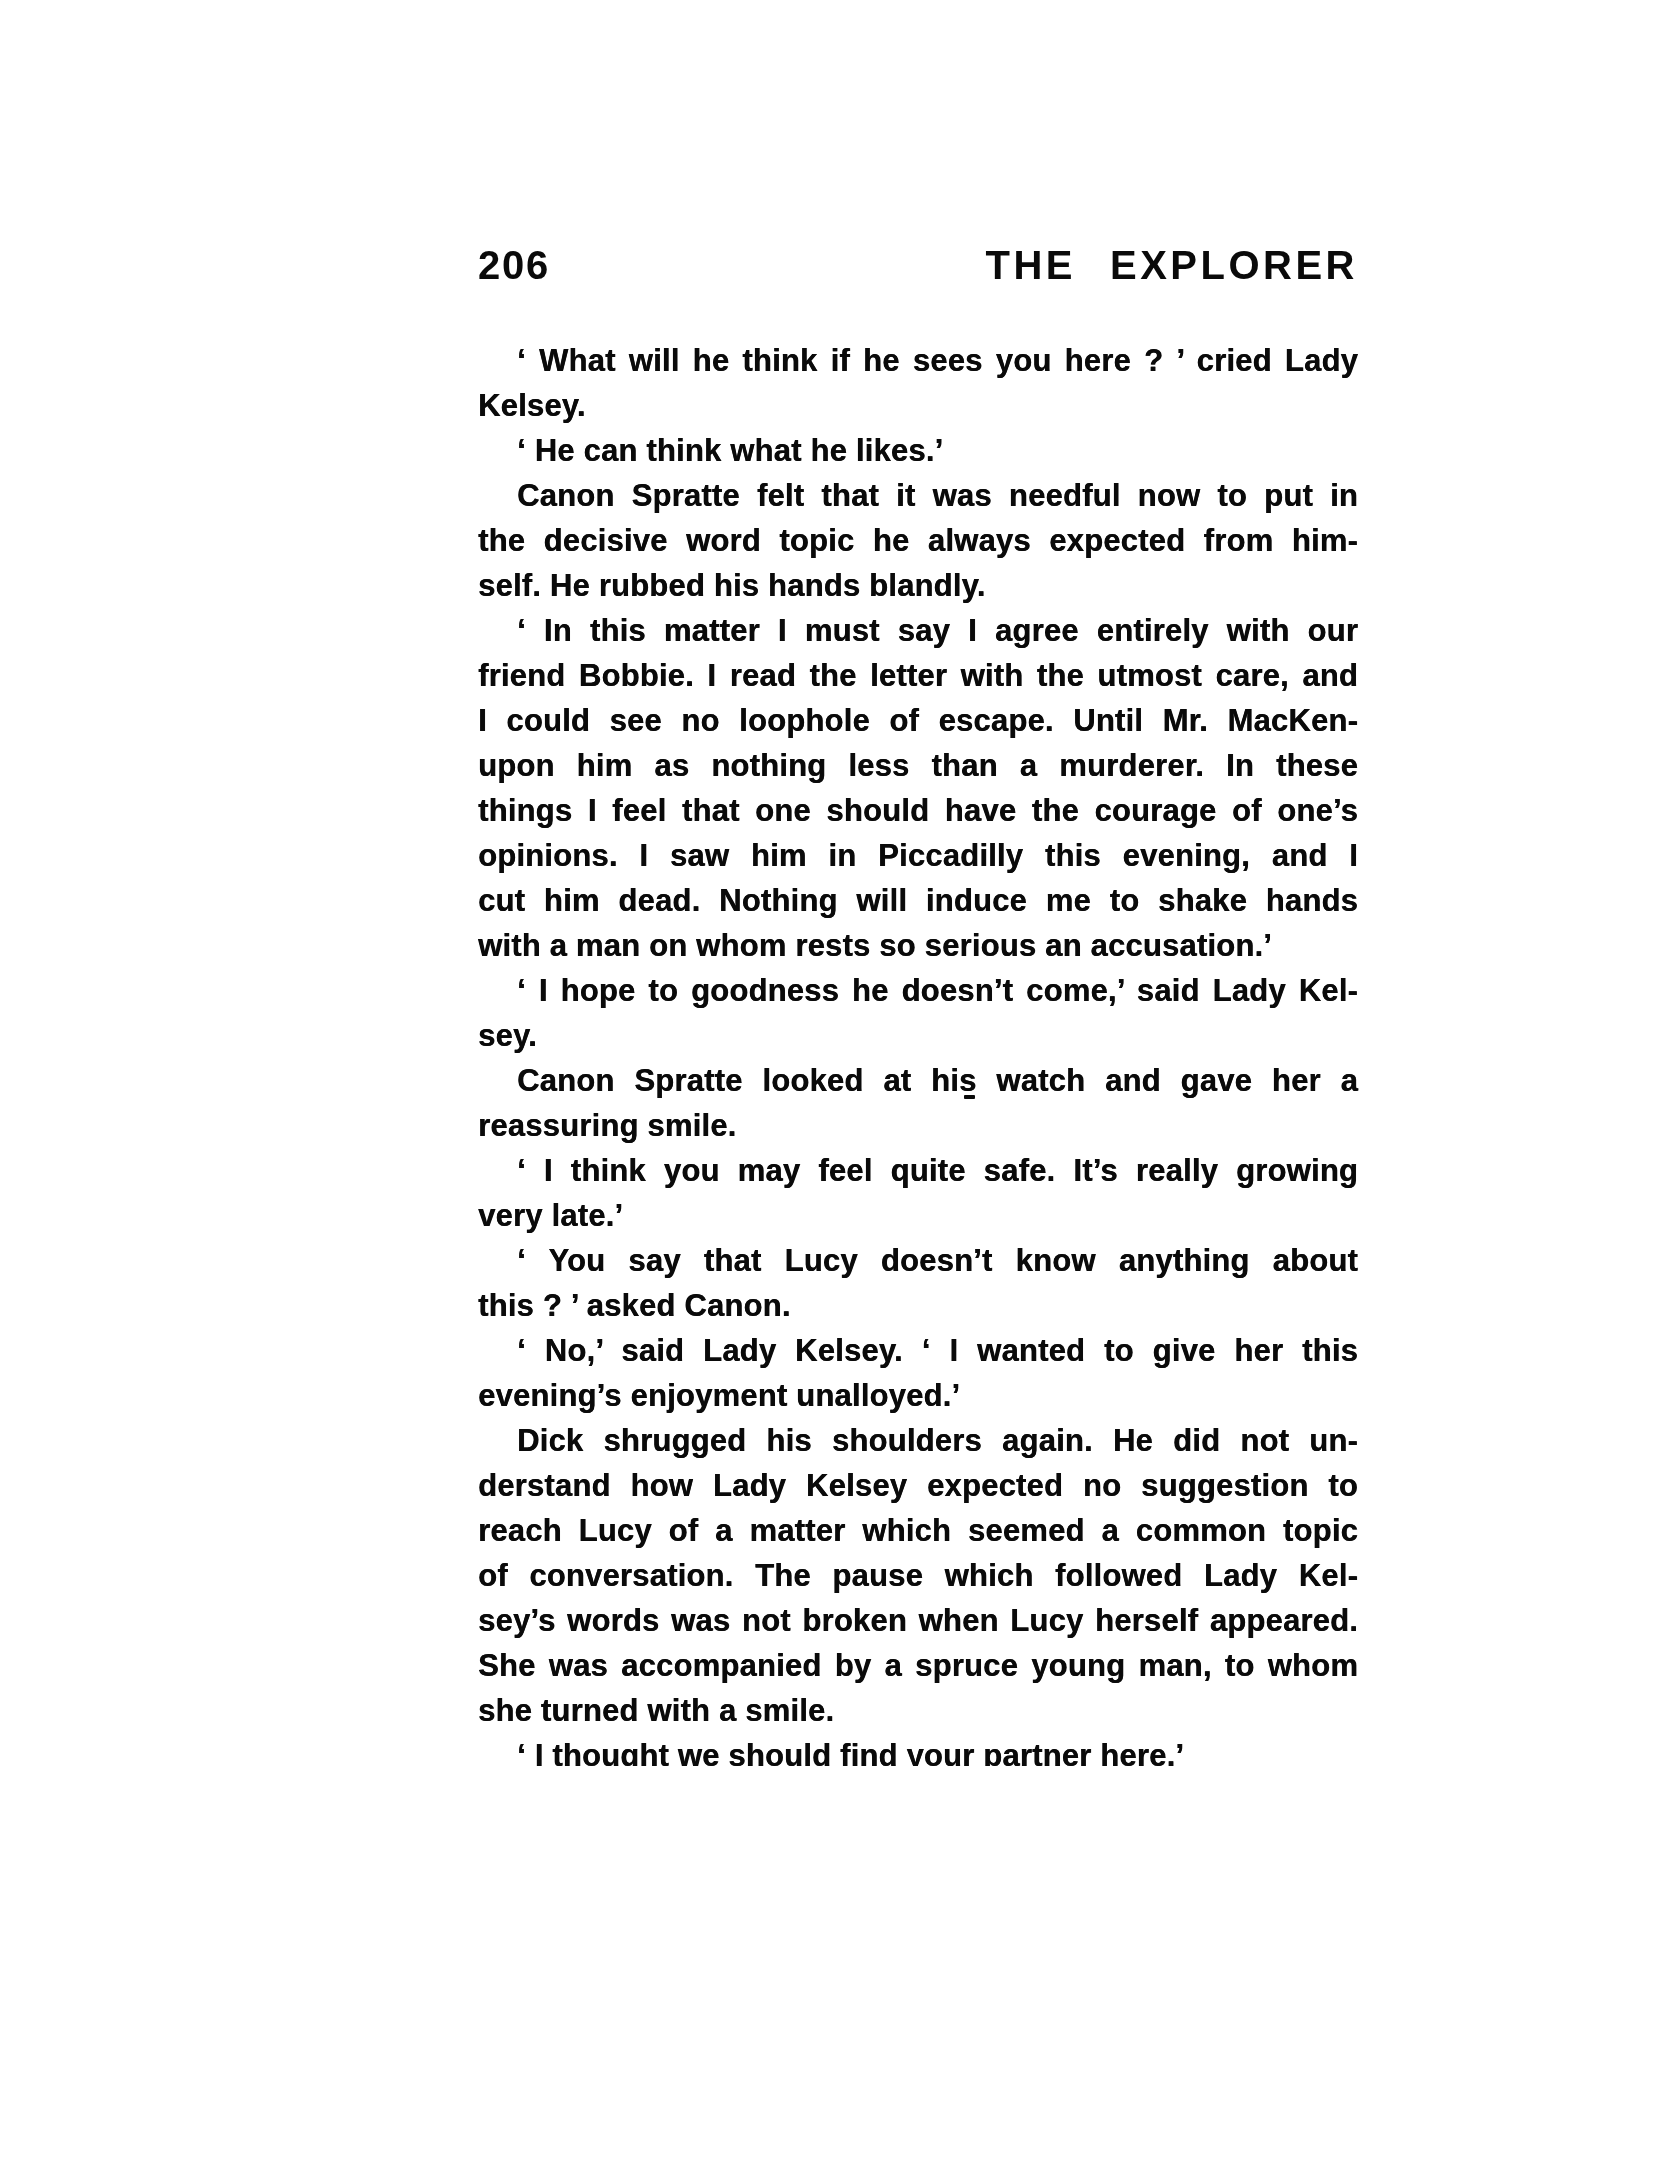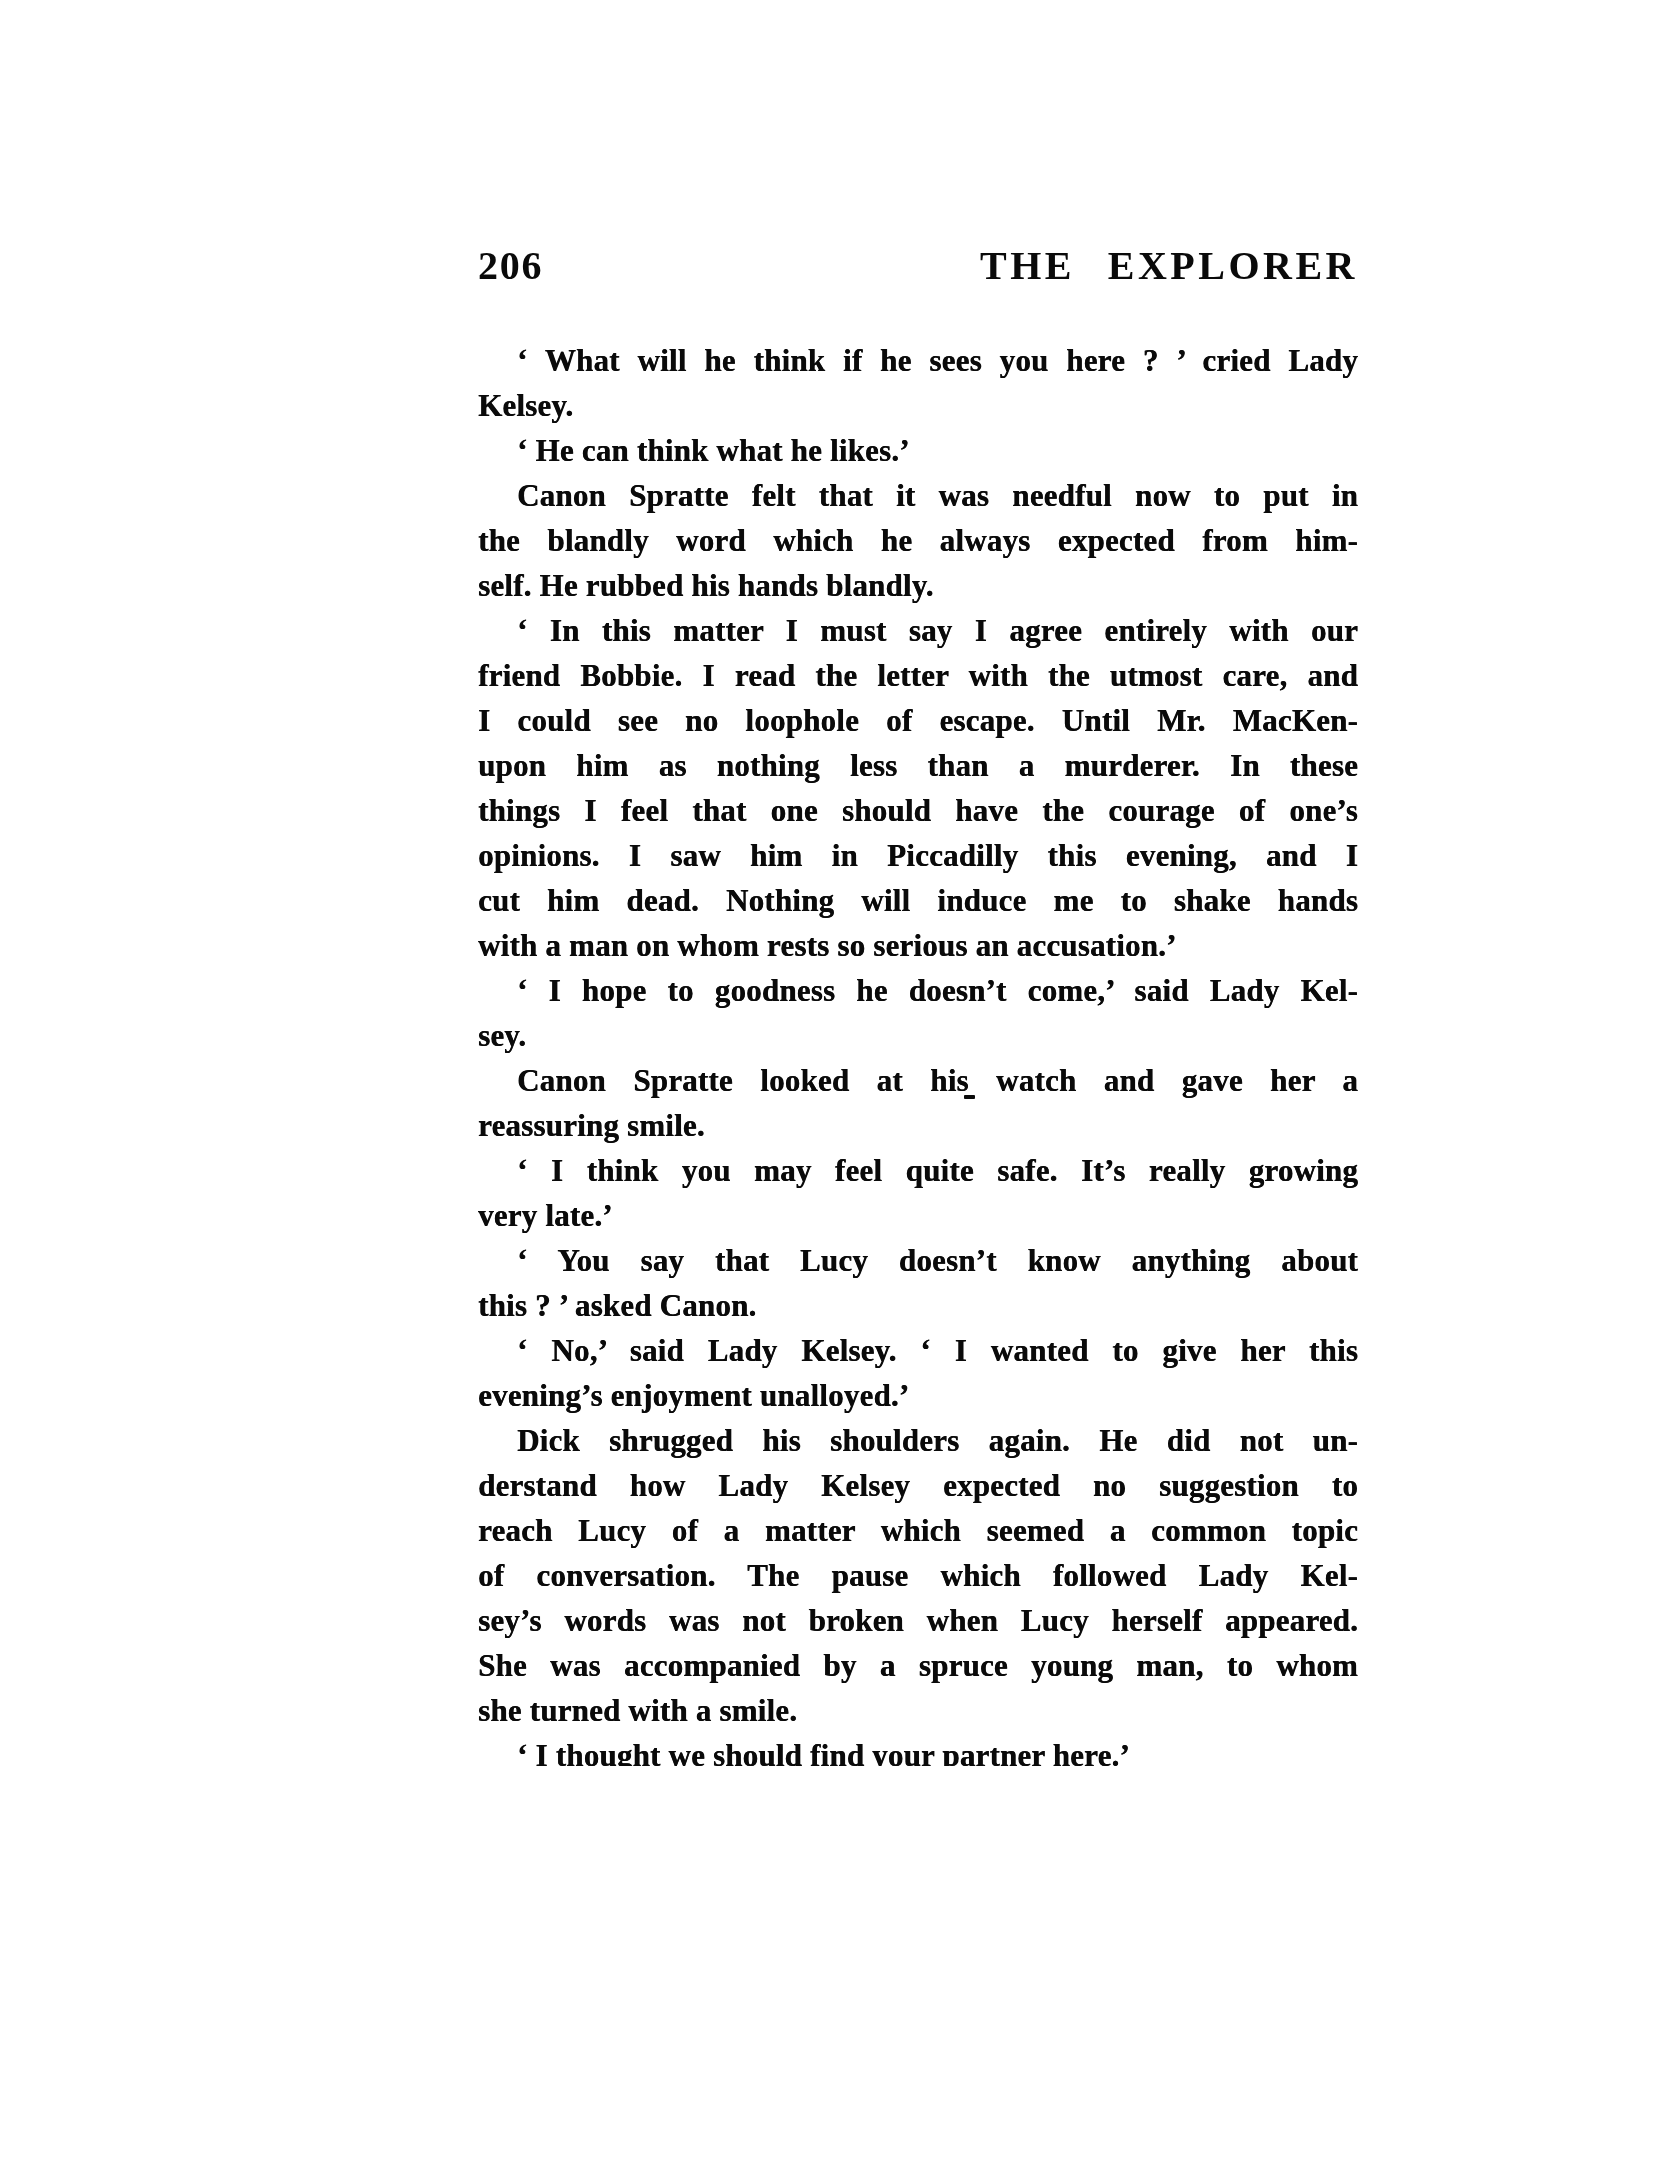--- a/index.html
+++ b/index.html
@@ -7,21 +7,21 @@
     padding: 0;
     background: #ffffff;
   }
   .page {
     position: relative;
     width: 1672px;
     height: 1766px;
     background: #ffffff;
     overflow: hidden;
     color: #0a0a0a;
-    font-family: Liberation Serif, serif;
+    font-family: Liberation Sans, sans-serif;
   }
   .text-col {
     position: absolute;
     left: 478px;
     top: 242px;
     width: 880px;
   }
   .page-head {
     position: relative;
     height: 47px;
@@ -97,21 +97,21 @@
     <div class="page-head">
       <span class="page-num">206</span>
       <span class="head-title">THE EXPLORER</span>
     </div>
 
     <div class="body-lines">
       <div class="line indent">‘ What will he think if he sees you here ? ’ cried Lady</div>
       <div class="line end">Kelsey.</div>
       <div class="line indent end">‘ He can think what he likes.’</div>
       <div class="line indent">Canon Spratte felt that it was needful now to put in</div>
-      <div class="line">the blandly word which he always expected from him-</div>
+      <div class="line">the decisive word topic he always expected from him-</div>
       <div class="line end">self.  He rubbed his hands blandly.</div>
       <div class="line indent">‘ In this matter I must say I agree entirely with our</div>
       <div class="line">friend Bobbie.  I read the letter with the utmost care, and</div>
       <div class="line">I could see no loophole of escape.  Until Mr. MacKen-</div>
       <div class="line">upon him as nothing less than a murderer.  In these</div>
       <div class="line">things I feel that one should have the courage of one’s</div>
       <div class="line">opinions.  I saw him in Piccadilly this evening, and I</div>
       <div class="line">cut him dead.  Nothing will induce me to shake hands</div>
       <div class="line end">with a man on whom rests so serious an accusation.’</div>
       <div class="line indent">‘ I hope to goodness he doesn’t come,’ said Lady Kel-</div>

